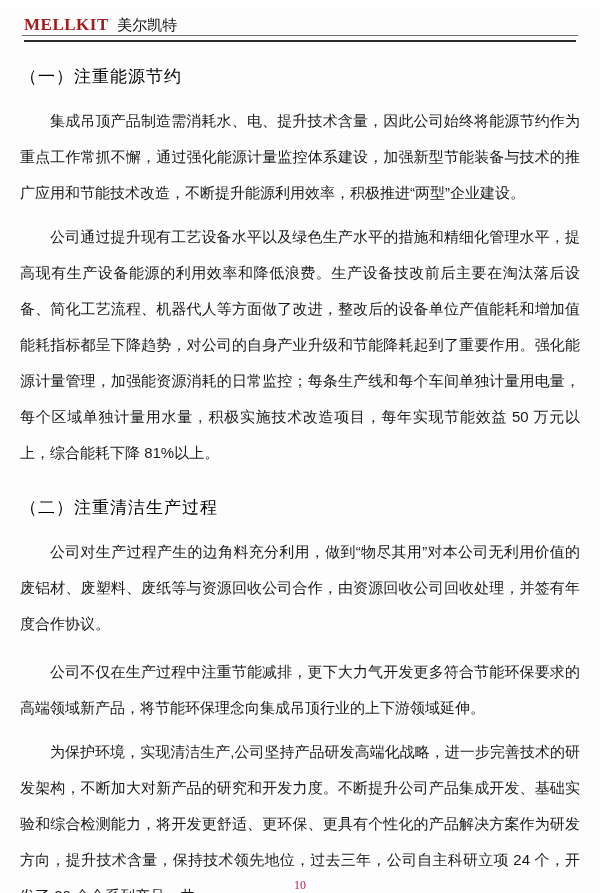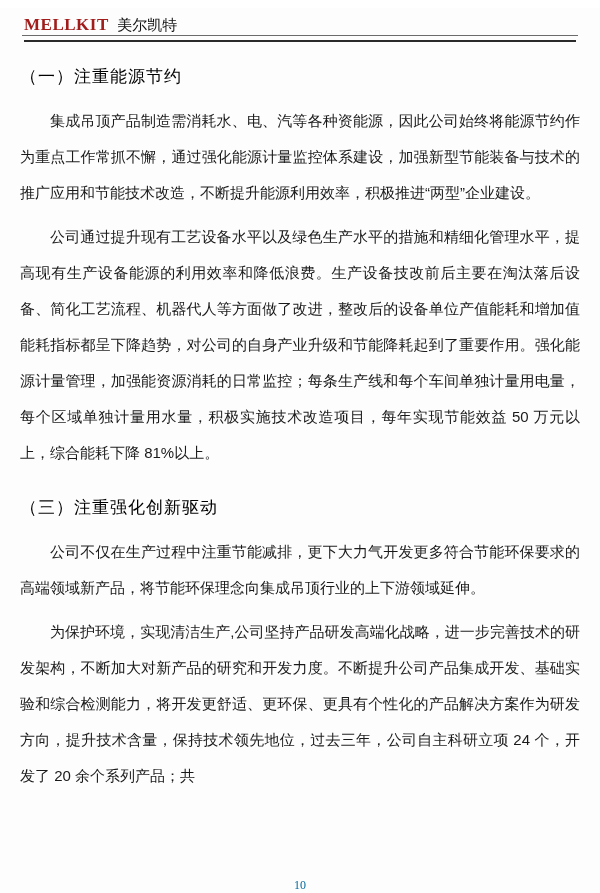--- a/index.html
+++ b/index.html
@@ -81,21 +81,21 @@
   .footer {
     position: absolute;
     left: 0;
     right: 0;
     bottom: 8px;
     text-align: center;
   }
   .page-number {
     font-family: "Liberation Serif", serif;
     font-size: 12px;
-    color: #0369a1;
+    color: #be185d;
   }
 </style>
 </head>
 <body>
 
 <div class="page">
 
   <div class="header">
     <div class="header-row">
       <div>
@@ -103,27 +103,30 @@
         <span class="logo-cn">美尔凯特</span>
       </div>
     </div>
     <div class="header-thick-rule"></div>
   </div>
 
   <div class="content">
 
     <div class="section">
       <div class="section-heading first">（一）注重能源节约</div>
-      <p class="body-para">集成吊顶产品制造需消耗水、电、汽等各种资能源，因此公司始终将能源节约作为重点工作常抓不懈，通过强化能源计量监控体系建设，加强新型节能装备与技术的推广应用和节能技术改造，不断提升能源利用效率，积极推进“两型”企业建设。</p>
+      <p class="body-para">集成吊顶产品制造需消耗水、电、提升技术含量，因此公司始终将能源节约作为重点工作常抓不懈，通过强化能源计量监控体系建设，加强新型节能装备与技术的推广应用和节能技术改造，不断提升能源利用效率，积极推进“两型”企业建设。</p>
       <p class="body-para">公司通过提升现有工艺设备水平以及绿色生产水平的措施和精细化管理水平，提高现有生产设备能源的利用效率和降低浪费。生产设备技改前后主要在淘汰落后设备、简化工艺流程、机器代人等方面做了改进，整改后的设备单位产值能耗和增加值能耗指标都呈下降趋势，对公司的自身产业升级和节能降耗起到了重要作用。强化能源计量管理，加强能资源消耗的日常监控；每条生产线和每个车间单独计量用电量，每个区域单独计量用水量，积极实施技术改造项目，每年实现节能效益 50 万元以上，综合能耗下降 81%以上。</p>
     </div>
 
+    <div class="section">
+      <div class="section-heading">（二）注重清洁生产过程</div>
+      <p class="body-para">公司对生产过程产生的边角料充分利用，做到“物尽其用”对本公司无利用价值的废铝材、废塑料、废纸等与资源回收公司合作，由资源回收公司回收处理，并签有年度合作协议。</p>
+    </div>
 
     <div class="section">
-      <div class="section-heading">（三）注重强化创新驱动</div>
       <p class="body-para">公司不仅在生产过程中注重节能减排，更下大力气开发更多符合节能环保要求的高端领域新产品，将节能环保理念向集成吊顶行业的上下游领域延伸。</p>
       <p class="body-para">为保护环境，实现清洁生产,公司坚持产品研发高端化战略，进一步完善技术的研发架构，不断加大对新产品的研究和开发力度。不断提升公司产品集成开发、基础实验和综合检测能力，将开发更舒适、更环保、更具有个性化的产品解决方案作为研发方向，提升技术含量，保持技术领先地位，过去三年，公司自主科研立项 24 个，开发了 20 余个系列产品；共</p>
     </div>
 
   </div>
 
   <div class="footer">
     <span class="page-number">10</span>
   </div>
 

